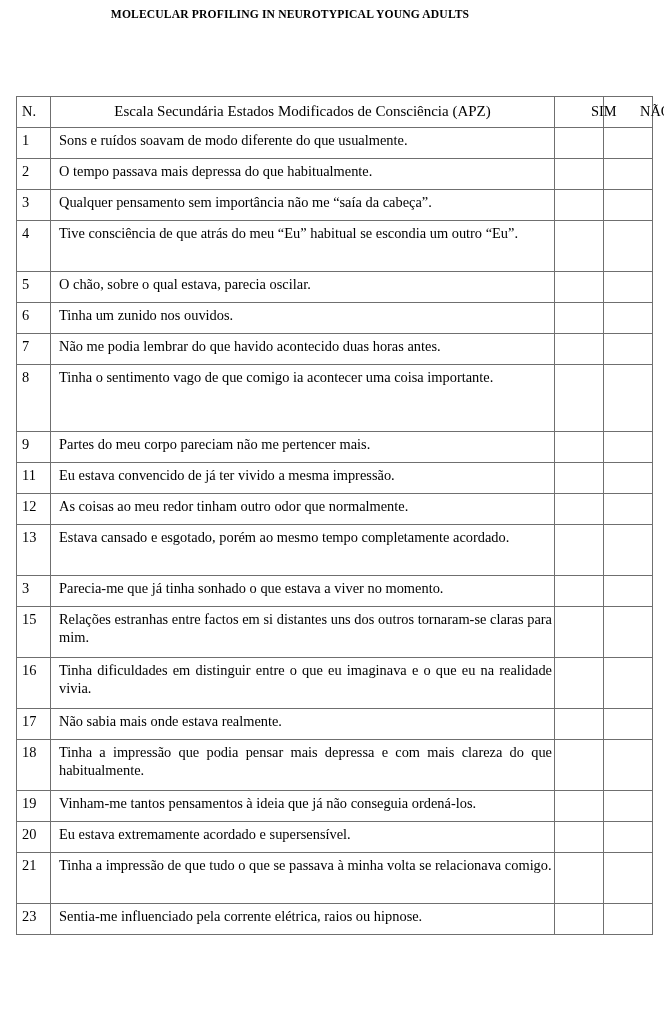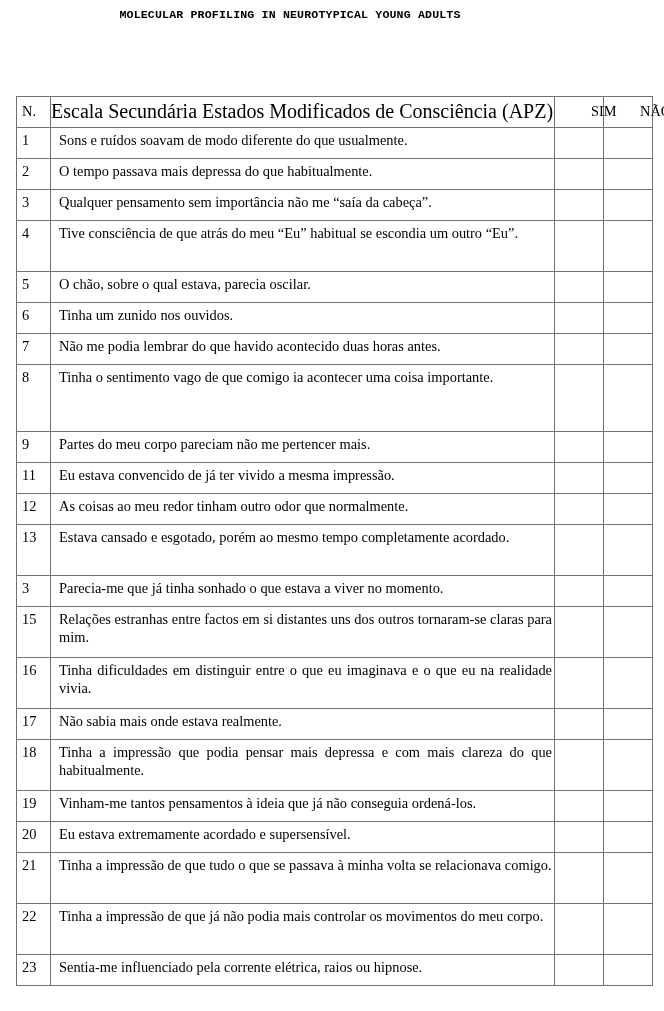--- a/index.html
+++ b/index.html
@@ -21,21 +21,21 @@
     background: #ffffff;
   }
 
   
   .doc-title {
     position: absolute;
     left: 0;
     top: 8px;
     width: 580px;
     text-align: center;
-    font-family: Liberation Mono, monospace;
+    font-family: Liberation Serif, serif;
     font-weight: bold;
     font-size: 11.6px;
     letter-spacing: 0.15px;
     color: #000000;
     line-height: 14px;
   }
 
   
   .scale-table {
     position: absolute;
@@ -64,22 +64,22 @@
   .hdr td {
     height: 30px;
     vertical-align: middle;
   }
   .hdr .h-num {
     padding: 0 0 0 5px;
     text-align: left;
     font-size: 14.4px;
   }
   .hdr .h-item {
-    text-align: left;
-    font-size: 20px;
+    text-align: center;
+    font-size: 15px;
   }
   .hdr .h-yes,
   .hdr .h-no {
     text-align: center;
     font-size: 14.4px;
     padding-left: 36px;
   }
 
   
   td.num {
@@ -239,26 +239,20 @@
           <td class="item">Eu estava extremamente acordado e supersensível.</td>
           <td class="mark"></td>
           <td class="mark"></td>
         </tr>
         <tr class="r2">
           <td class="num">21</td>
           <td class="item">Tinha a impressão de que tudo o que se passava à minha volta se relacionava comigo.</td>
           <td class="mark"></td>
           <td class="mark"></td>
         </tr>
-        <tr class="r2">
-          <td class="num">22</td>
-          <td class="item">Tinha a impressão de que já não podia mais controlar os movimentos do meu corpo.</td>
-          <td class="mark"></td>
-          <td class="mark"></td>
-        </tr>
         <tr class="r1">
           <td class="num">23</td>
           <td class="item">Sentia-me influenciado pela corrente elétrica, raios ou hipnose.</td>
           <td class="mark"></td>
           <td class="mark"></td>
         </tr>
       </tbody>
   </table>
 
 </div>

